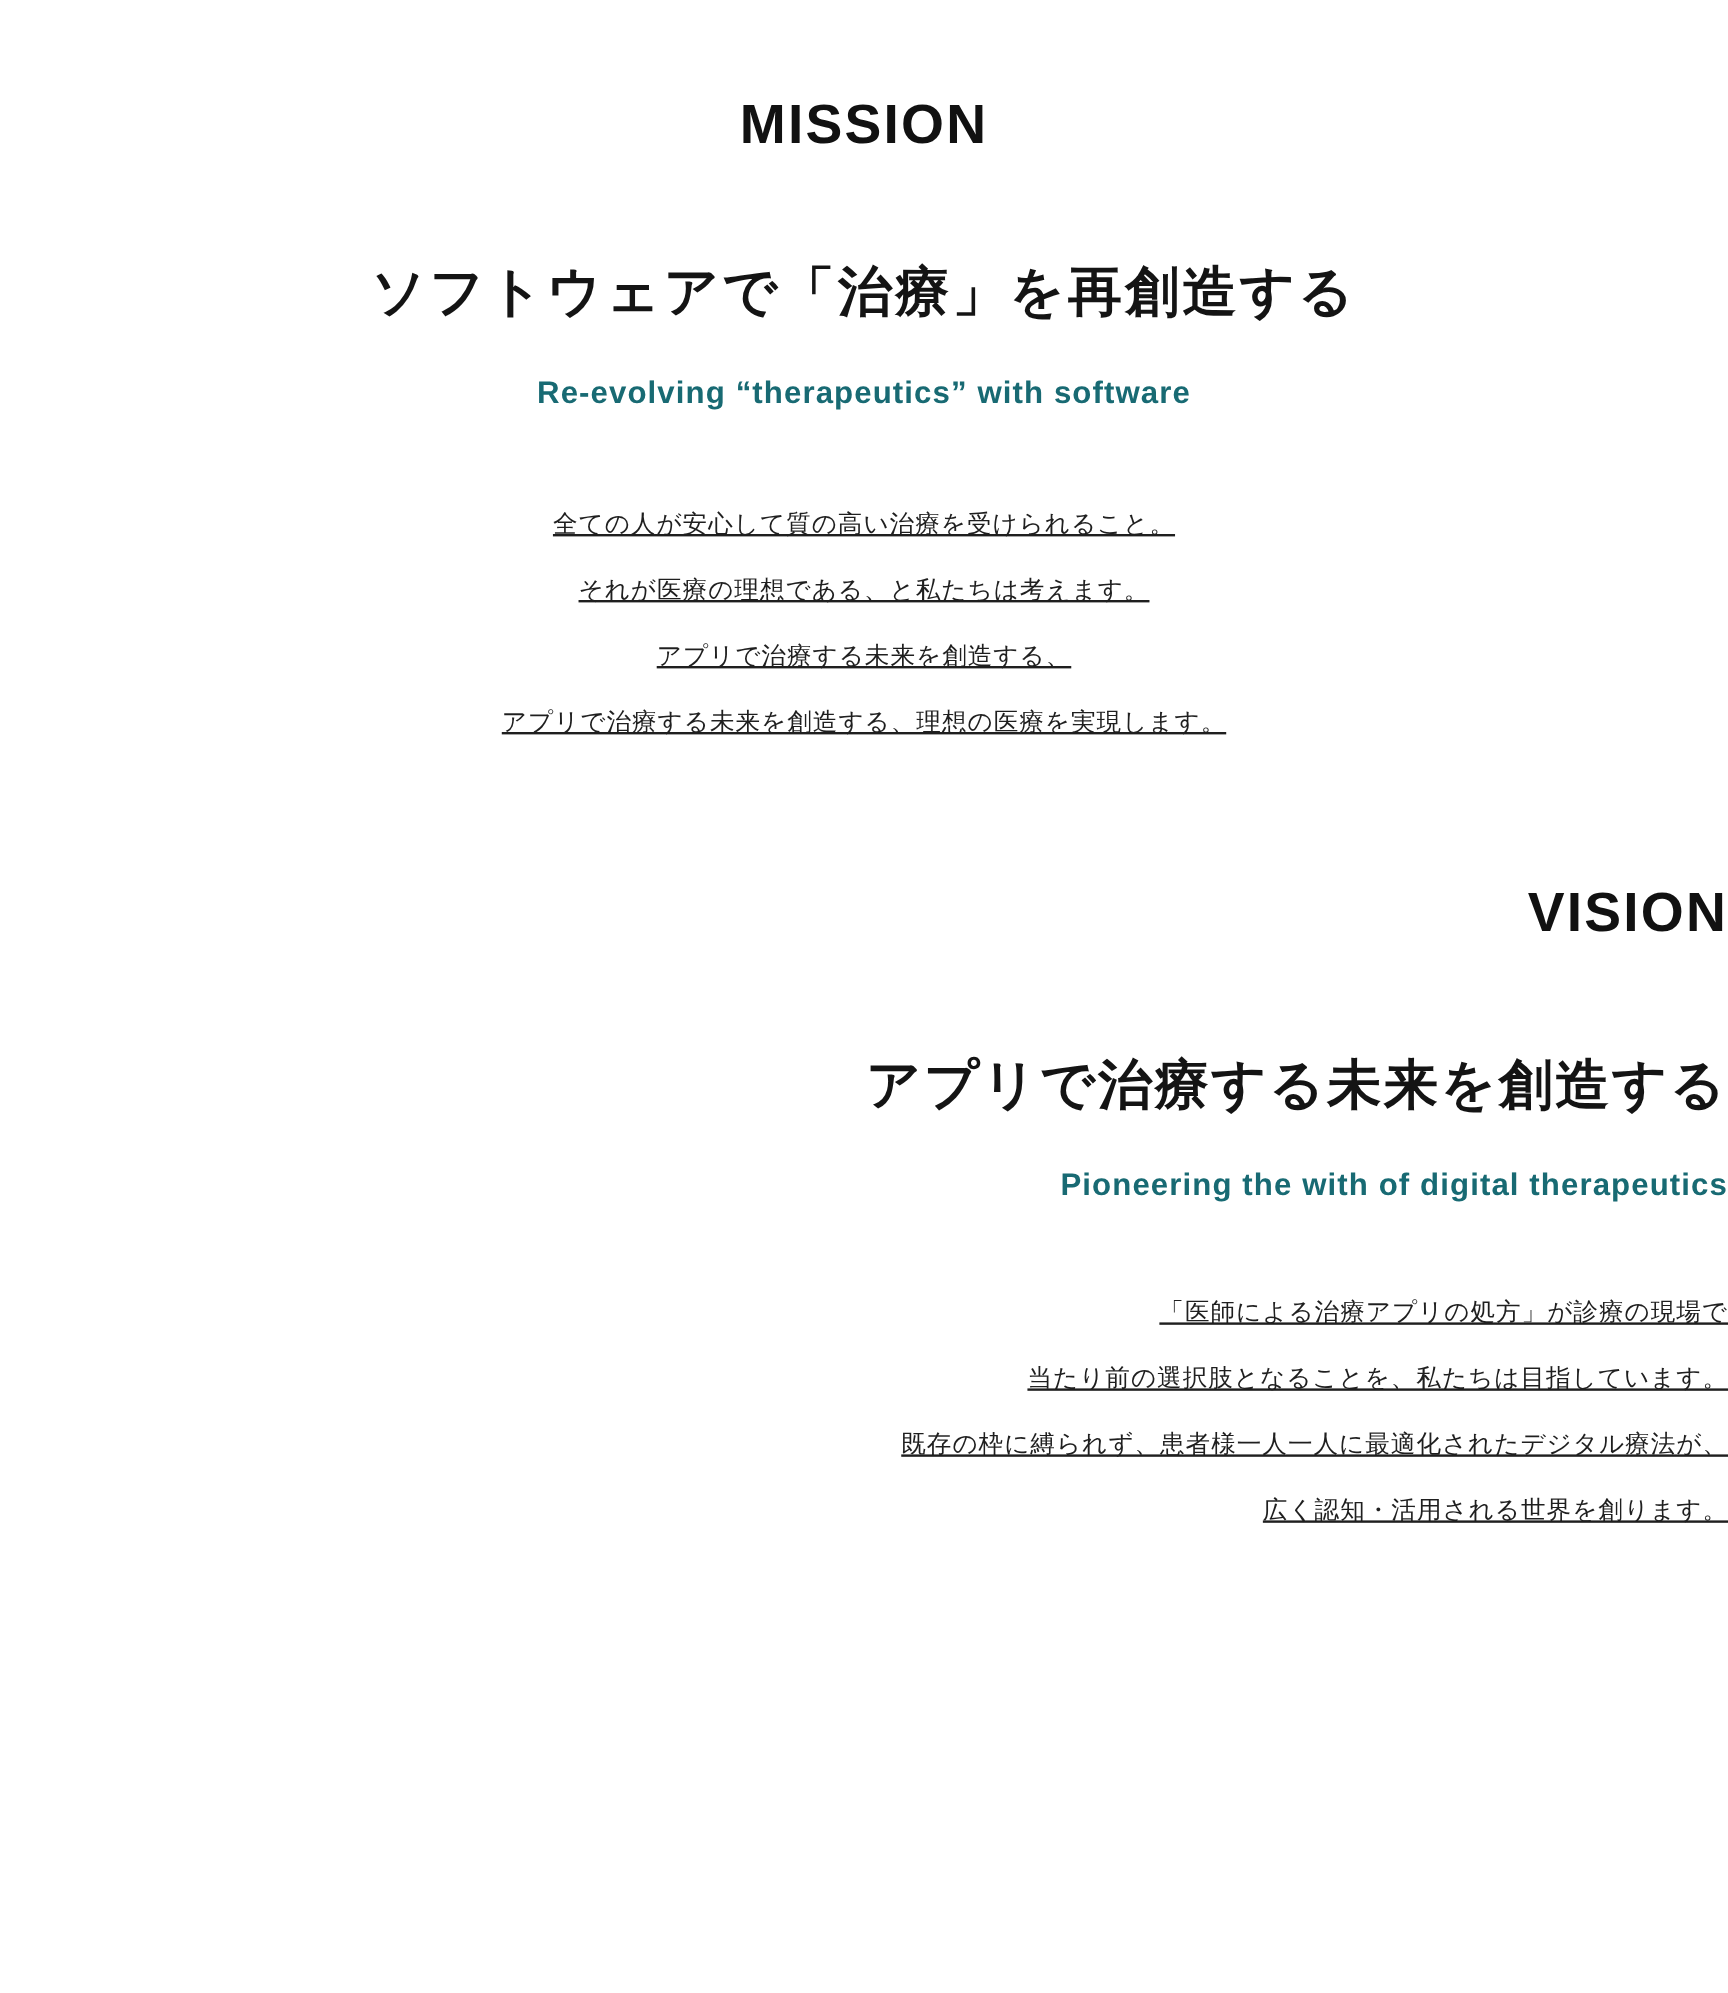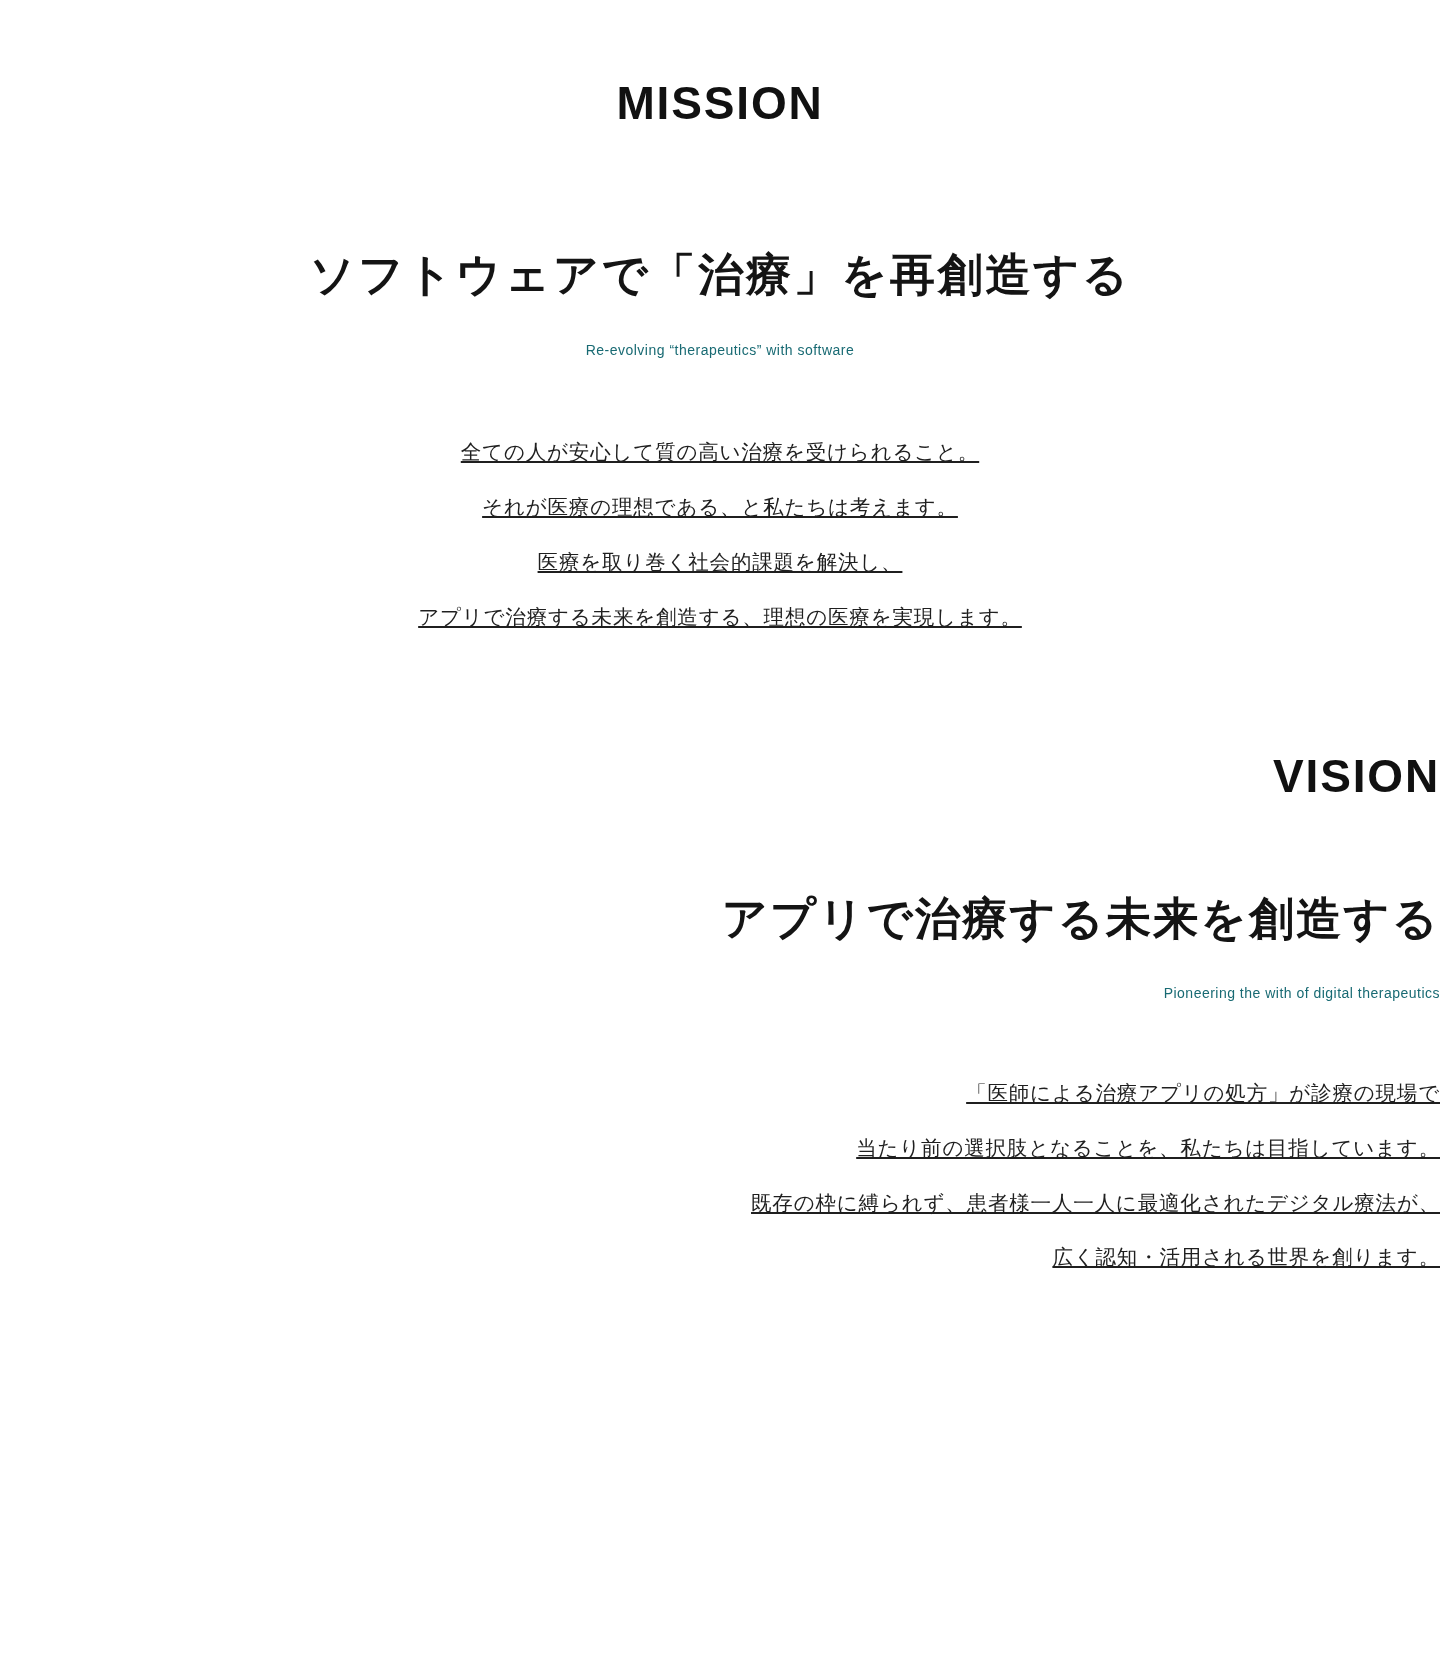--- a/index.html
+++ b/index.html
@@ -40,31 +40,31 @@
   }
   .headline {
     font-size: 45px;
     font-weight: 700;
     color: #141414;
     letter-spacing: 0.06em;
     line-height: 1.35;
     margin: 0;
   }
   .mission-headline {
-    margin-top: 116px;
+    margin-top: 84px;
     text-align: center;
   }
   .vision-headline {
     margin-top: 88px;
     letter-spacing: 0.05em;
     padding-left: 38px;
   }
   .subhead {
-    font-size: 14px;
-    font-weight: 400;
+    font-size: 26px;
+    font-weight: 700;
     color: #186a73;
     letter-spacing: 0.035em;
     line-height: 1.4;
     margin: 0;
   }
   .mission-subhead {
     margin-top: 36px;
   }
   .vision-subhead {
     margin-top: 34px;
@@ -93,21 +93,21 @@
 
 <div class="page">
 
   <section class="section section-mission">
     <h2 class="eyebrow">MISSION</h2>
     <h1 class="headline mission-headline">ソフトウェアで「治療」を再創造する</h1>
     <p class="subhead mission-subhead">Re-evolving “therapeutics” with software</p>
     <div class="body-copy mission-body">
       <span class="line">全ての人が安心して質の高い治療を受けられること。</span>
       <span class="line">それが医療の理想である、と私たちは考えます。</span>
-      <span class="line">医療を取り巻く社会的課題を解決し、</span>
+      <span class="line">アプリで治療する未来を創造する、</span>
       <span class="line">アプリで治療する未来を創造する、理想の医療を実現します。</span>
     </div>
   </section>
 
   <section class="section section-vision">
     <h2 class="eyebrow">VISION</h2>
     <h1 class="headline vision-headline">アプリで治療する未来を創造する</h1>
     <p class="subhead vision-subhead">Pioneering the with of digital therapeutics</p>
     <div class="body-copy vision-body">
       <span class="line">「医師による治療アプリの処方」が診療の現場で</span>

